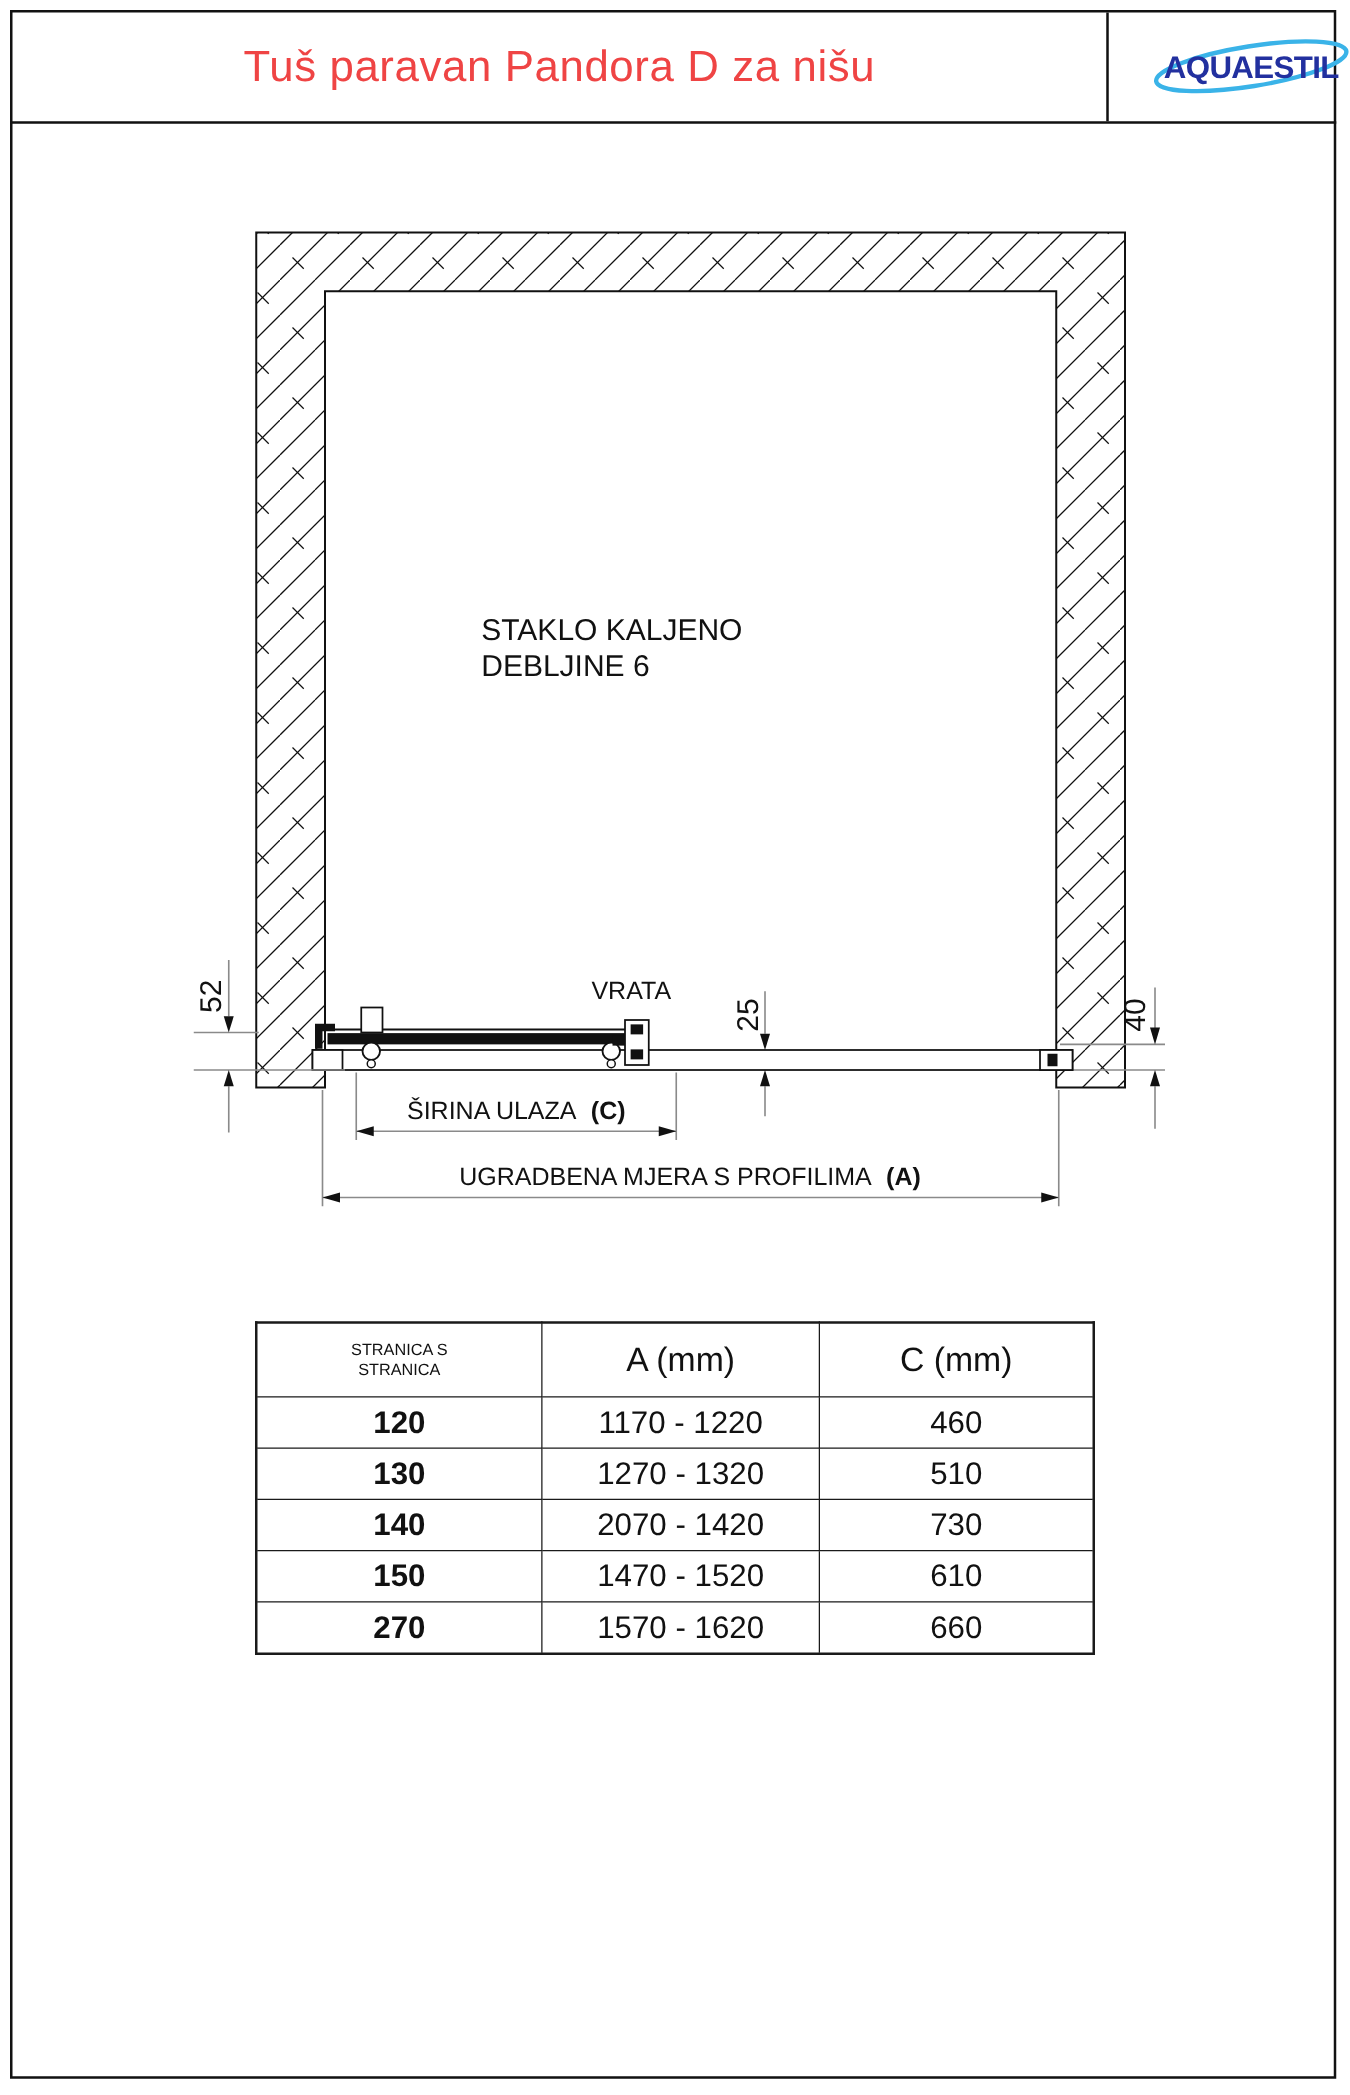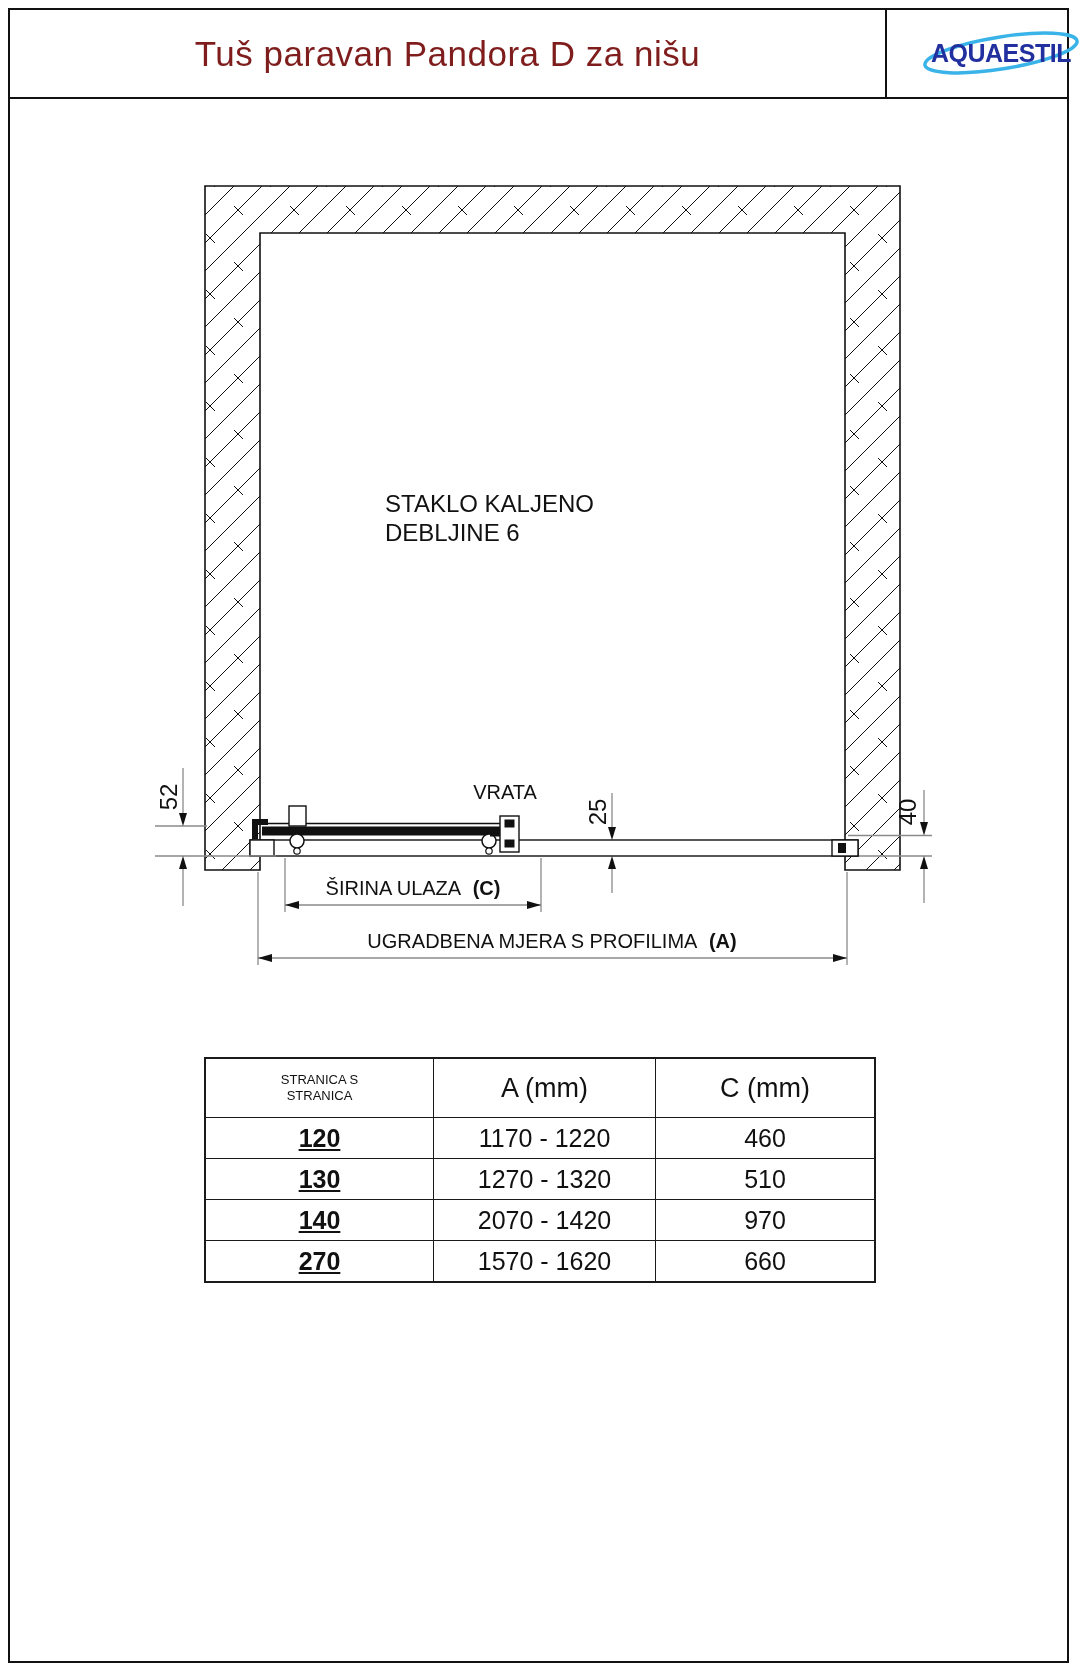--- a/index.html
+++ b/index.html
@@ -1,20 +1,20 @@
 <!DOCTYPE html>
 <html><head>
 <meta charset="utf-8">
 <style>
   html,body{margin:0;padding:0;background:#ffffff;}
   body{font-family:"Liberation Sans", sans-serif; color:#111;}
   .page{position:relative;width:1080px;height:1676px;background:#fff;overflow:hidden;}
   .page-border{position:absolute;left:8px;top:8px;width:1061px;height:1655px;border:2.5px solid #111;box-sizing:border-box;}
   .header-title{position:absolute;left:10px;top:10px;width:875px;height:88px;display:flex;align-items:center;justify-content:center;
-    font-size:35px;color:#7f1d1d;letter-spacing:0.5px;}
+    font-size:35px;color:#ef4444;letter-spacing:0.5px;}
   .header-divider{position:absolute;left:8px;top:97px;width:1061px;height:0;border-top:2.5px solid #111;}
   .logo-box{position:absolute;left:885px;top:10px;width:219px;height:87px;border-left:2.5px solid #111;box-sizing:border-box;
     display:flex;align-items:center;justify-content:center;}
   .drawing-svg{position:absolute;left:0;top:0;width:1080px;height:1010px;}
   .dim-line{stroke:#8a8a8a;stroke-width:1.3;fill:none;}
   .dim-arrow{fill:#111;stroke:none;}
   .draw-line{stroke:#111;fill:none;}
   .dim-num{font-size:24px;fill:#111;}
   .cap-label{font-size:20px;fill:#111;}
   .note-text{font-size:24px;fill:#111;}
@@ -23,21 +23,21 @@
   .size-table{position:absolute;left:204px;top:1057px;width:666px;border-collapse:collapse;table-layout:fixed;
     border:2.5px solid #1a1a1a;}
   .size-table td{border:1.5px solid #1a1a1a;text-align:center;vertical-align:middle;padding:0;}
   .size-table .hdr-row td{height:58px;}
   .size-table .body-row td{height:40px;font-size:25px;}
   .col-size{width:227px;}
   .col-a{width:221px;}
   .col-c{width:218px;margin-top:24px;}
   .hdr-small{font-size:13px;line-height:1.2;}
   .hdr-big{font-size:27px;}
-  .cell-size{font-weight:bold;text-decoration:underline;}
+  .cell-size{font-weight:bold;}
 </style>
 </head>
 <body>
 
 <div class="page">
 
   <div class="page-border"></div>
 
   <div class="header-title">Tuš paravan Pandora D za nišu</div>
   <div class="header-divider"></div>
@@ -154,21 +154,26 @@
       <td>460</td>
     </tr>
     <tr class="body-row">
       <td class="cell-size">130</td>
       <td>1270 - 1320</td>
       <td>510</td>
     </tr>
     <tr class="body-row">
       <td class="cell-size">140</td>
       <td>2070 - 1420</td>
-      <td>970</td>
+      <td>730</td>
+    </tr>
+    <tr class="body-row">
+      <td class="cell-size">150</td>
+      <td>1470 - 1520</td>
+      <td>610</td>
     </tr>
     <tr class="body-row">
       <td class="cell-size">270</td>
       <td>1570 - 1620</td>
       <td>660</td>
     </tr>
   </tbody>
     </table>
 
 </div>

